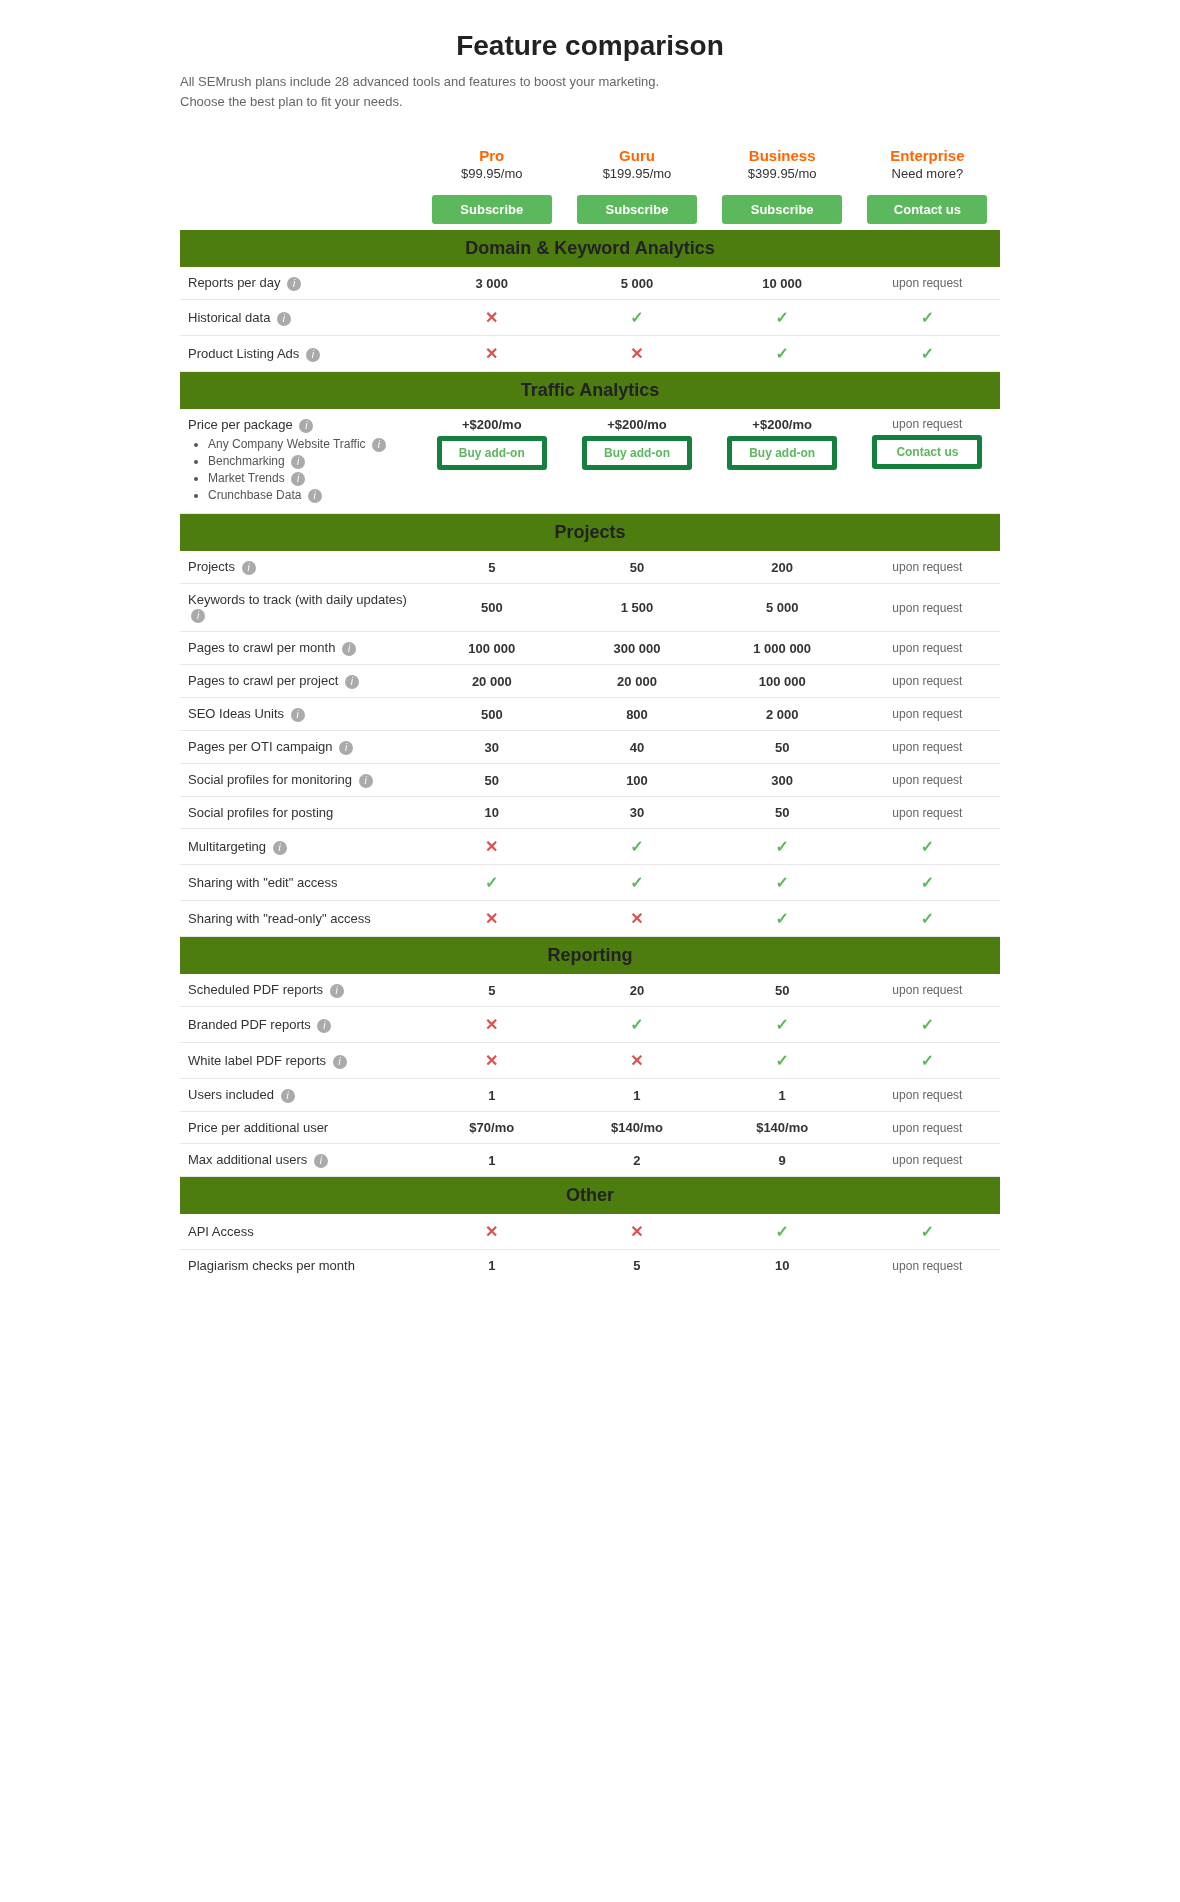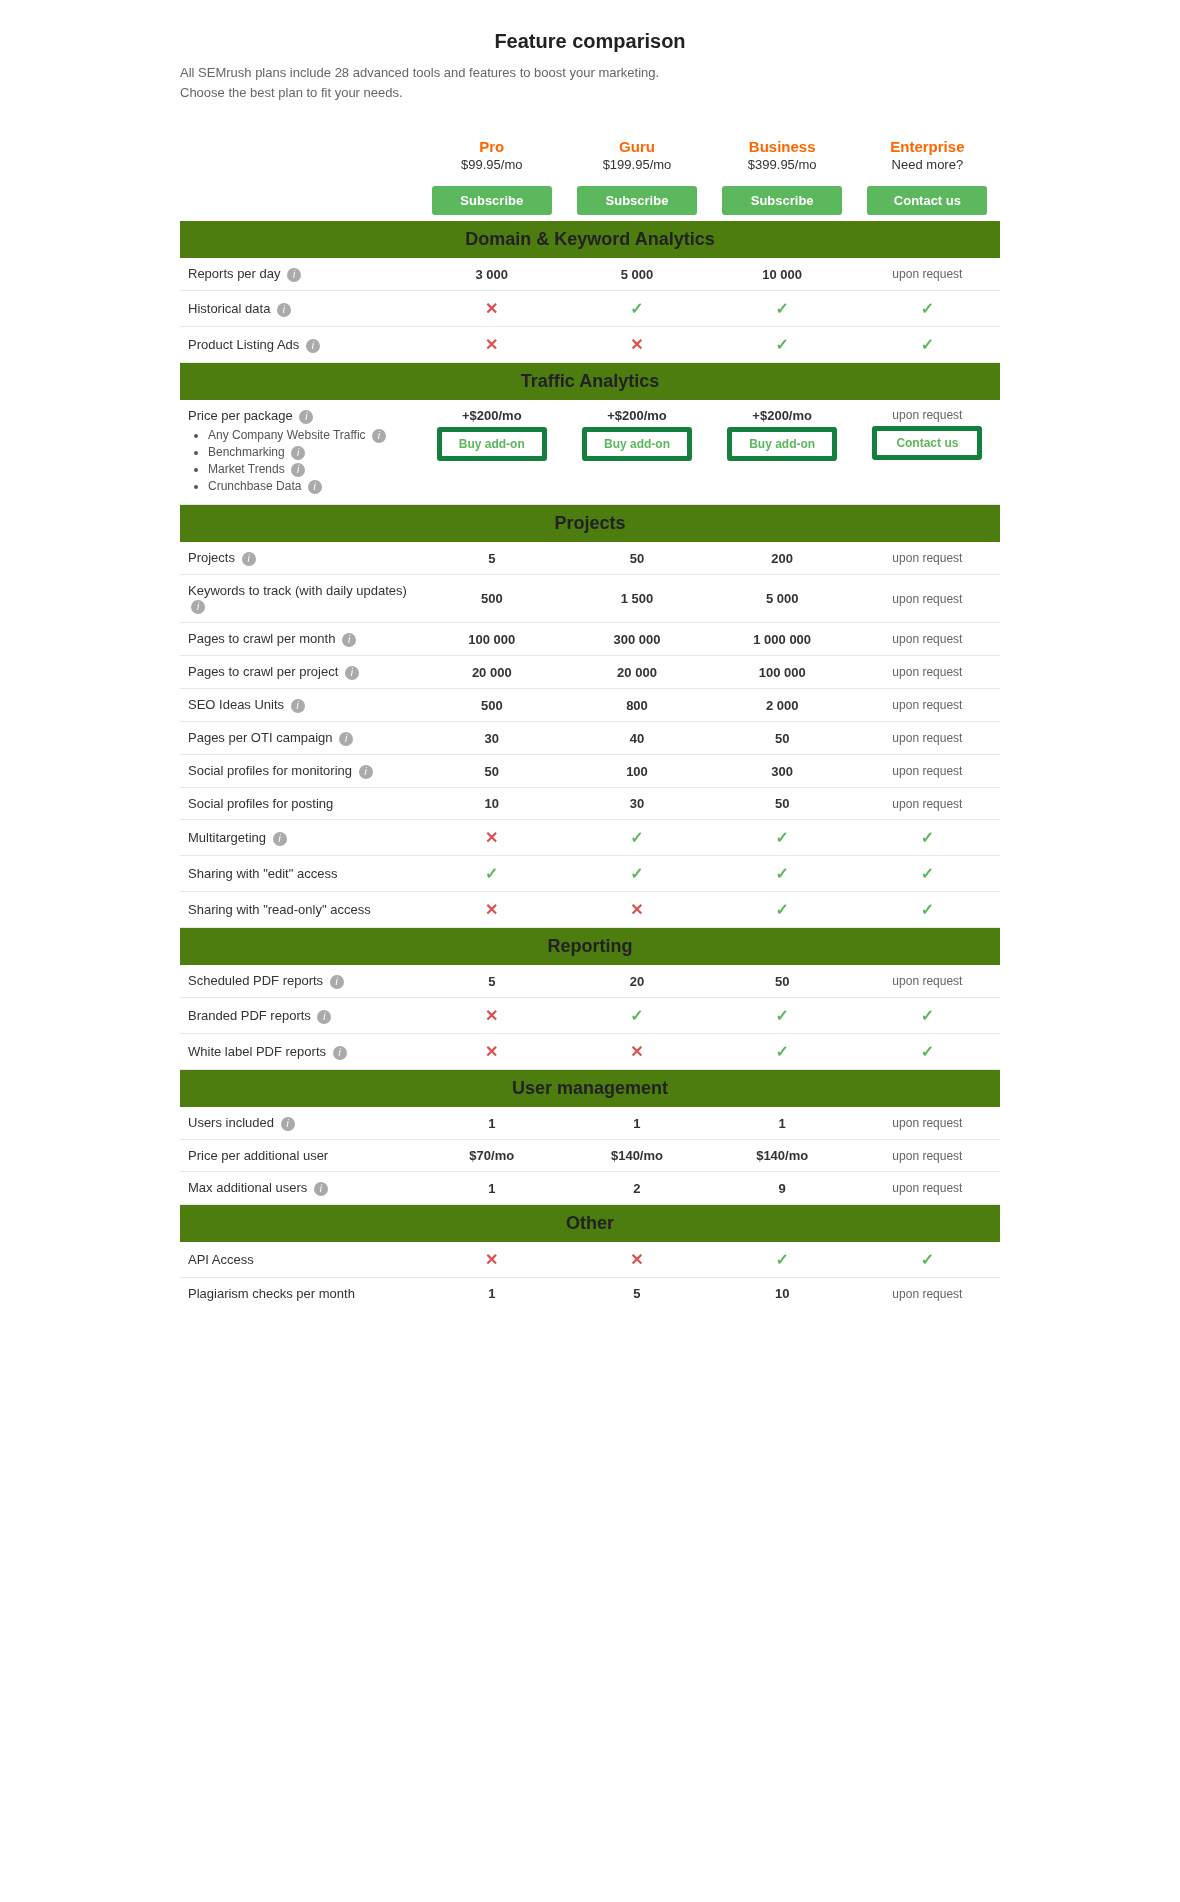--- a/index.html
+++ b/index.html
@@ -10,21 +10,21 @@
       background: #fff;
       width: 1180px;
     }
     .page-container {
       max-width: 860px;
       margin: 0 auto;
       padding: 30px 20px;
     }
     h1 {
       text-align: center;
-      font-size: 20px;
+      font-size: 28px;
       font-weight: bold;
       margin-bottom: 10px;
       color: #222;
     }
     .subtitle {
       text-align: left;
       color: #666;
       font-size: 13px;
       margin-bottom: 30px;
       line-height: 1.5;
@@ -370,23 +370,20 @@
       <td class="value-col"><span class="check-green">✓</span></td>
     </tr>
     <tr class="data-row">
       <td class="label-col">White label PDF reports <span class="info-icon">i</span></td>
       <td class="value-col"><span class="cross-red">✕</span></td>
       <td class="value-col"><span class="cross-red">✕</span></td>
       <td class="value-col"><span class="check-green">✓</span></td>
       <td class="value-col"><span class="check-green">✓</span></td>
     </tr>
 
-    <tr class="section-header">
-      <td colspan="5">User management</td>
-    </tr>
     <tr class="data-row">
       <td class="label-col">Users included <span class="info-icon">i</span></td>
       <td class="value-col">1</td>
       <td class="value-col">1</td>
       <td class="value-col">1</td>
       <td class="upon-request">upon request</td>
     </tr>
     <tr class="data-row">
       <td class="label-col">Price per additional user</td>
       <td class="value-col">$70/mo</td>

